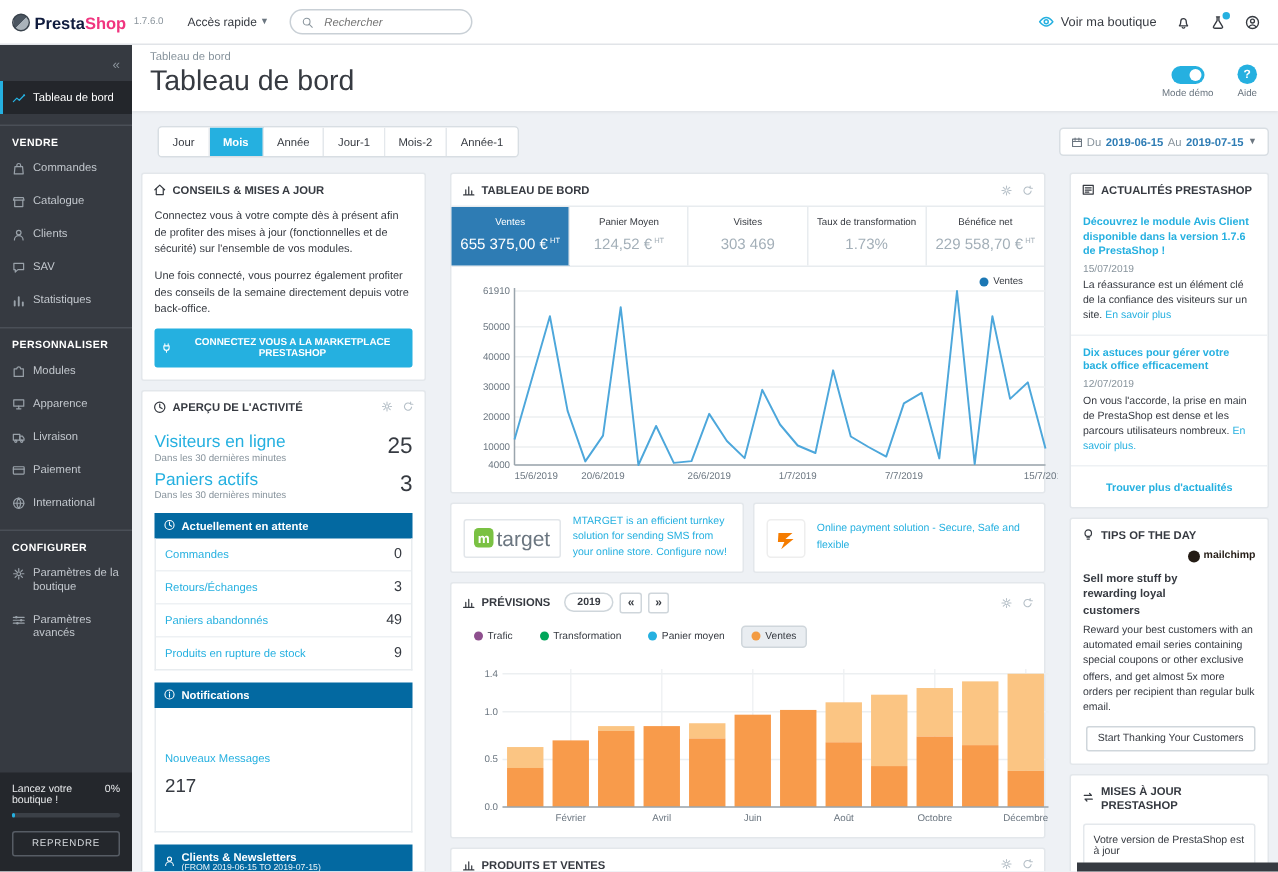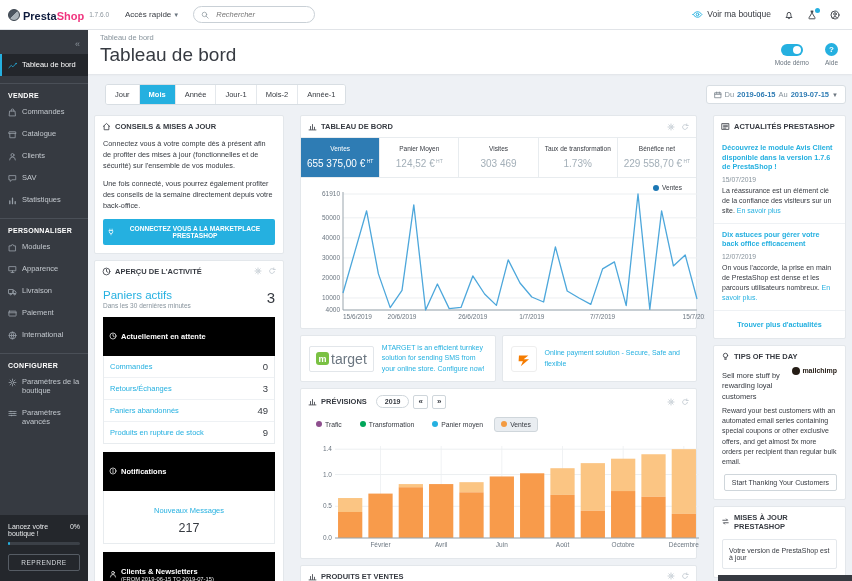--- a/index.html
+++ b/index.html
@@ -86,29 +86,29 @@
   
   .advice p{font-size:7.3px;color:#363a41;line-height:1.5;margin:0 0 7px}
   .btn-primary{background:#25b0e0;color:#fff;border:none;font-size:6.6px;font-weight:bold;padding:6px 4px;display:flex;gap:4px;align-items:center;justify-content:center;width:100%;border-radius:2px;margin-top:2px}
   .btn-primary svg{width:8px;height:8px}
 
   
   .big-stat{display:flex;justify-content:space-between;align-items:flex-start;margin:5px 0 2px}
   .big-label{font-size:11.5px;color:#25b0e0;cursor:pointer}
   .big-sub{font-size:6.5px;color:#87939c;margin-top:1px}
   .big-value{font-size:15px;color:#363a41;font-weight:300}
-  .blue-head{background:#000000;color:#fff;font-size:7.5px;font-weight:bold;padding:15px 6px;display:flex;gap:4px;align-items:center;margin-top:8px}
+  .blue-head{background:#0369a1;color:#fff;font-size:7.5px;font-weight:bold;padding:4px 6px;display:flex;gap:4px;align-items:center;margin-top:8px}
   .blue-head svg{width:8px;height:8px}
   .bh-sub{font-size:5.8px;font-weight:normal;opacity:.92}
   .rows{border:1px solid #e8ecef;border-top:none}
   .arow{display:flex;justify-content:space-between;align-items:center;padding:5px 6px;border-bottom:1px solid #eef1f4;font-size:7.5px;gap:4px}
   .arow:last-child{border-bottom:none}
   .arow .link{color:#25b0e0}
   .arow .val{font-size:9.5px;color:#363a41}
-  .notif-box{border:1px solid #e8ecef;border-top:none;padding:8px 6px;text-align:center}
+  .notif-box{border:1px solid #e8ecef;border-top:none;padding:23px 6px;}
   .notif-box .link{color:#25b0e0;font-size:7.5px}
   .notif-value{font-size:12.5px;color:#363a41;margin-top:4px}
 
   
   .kpi-row{display:flex;border-top:1px solid #e8ecef;border-bottom:1px solid #e8ecef}
   .kpi{flex:1;text-align:center;padding:7px 2px 8px;border-right:1px solid #e8ecef;cursor:pointer;overflow:hidden}
   .kpi:last-child{border-right:none}
   .kpi-label{font-size:6.5px;color:#363a41;margin-bottom:6px;white-space:nowrap}
   .kpi-value{font-size:10px;color:#a3afb8;font-weight:300;white-space:nowrap}
   .kpi-value .suffix{font-size:5px;vertical-align:super}
@@ -140,21 +140,21 @@
   
   .news-article{padding:6px 8px;border-bottom:1px solid #eef1f4}
   .news-title{font-size:7.2px;font-weight:bold;color:#25b0e0;line-height:1.35;margin-bottom:4px;cursor:pointer}
   .news-date{font-size:6.8px;color:#87939c;margin-bottom:3px}
   .news-text{font-size:7px;color:#363a41;line-height:1.45}
   .news-text .more{color:#25b0e0}
   .news-footer{text-align:center;padding:9px 6px;font-size:7.2px;color:#25b0e0;font-weight:bold;cursor:pointer}
   .tips-body{padding:2px 8px 8px;position:relative}
   .mc-logo{position:absolute;top:0;right:8px;display:flex;align-items:center;gap:2px;font-size:7px;font-weight:bold;color:#241c15}
   .mc-logo i{width:8px;height:8px;border-radius:50%;background:#241c15;display:inline-block}
-  .tips-heading{font-size:7.5px;font-weight:normal;color:#363a41;width:72%;line-height:1.4;margin:2px 0 4px}
+  .tips-heading{font-size:7.5px;font-weight:bold;color:#363a41;width:72%;line-height:1.4;margin:12px 0 4px}
   .tips-text{font-size:7px;color:#363a41;line-height:1.45;margin-bottom:7px}
   .tips-btn{border:1px solid #cfd6db;background:#fff;font-size:7px;color:#363a41;padding:4px 7px;border-radius:2px;display:block;margin-left:auto}
   .update-box{margin:2px 8px 8px;border:1px solid #e4e8ec;border-radius:2px;padding:7px 6px;font-size:7px;color:#363a41}
   .corner-bar{position:fixed;right:0;bottom:0;width:134px;height:6px;background:#363a41}
 </style>
 </head>
 <body>
 
 <div class="app">
 
@@ -444,20 +444,27 @@
                 <span>
                     <svg class="ic" viewBox="0 0 10 10">
                       <path d="M8 5.5a3 3 0 11-.9-2.6M7.2 1.2v1.9h1.9"></path>
                     </svg>
                   </span>
               </span>
             </div>
             <div class="panel-body">
               <div class="big-stat">
                 <div>
+                  <div class="big-label">Visiteurs en ligne</div>
+                  <div class="big-sub">Dans les 30 dernières minutes</div>
+                </div>
+                <div class="big-value">25</div>
+              </div>
+              <div class="big-stat">
+                <div>
                   <div class="big-label">Paniers actifs</div>
                   <div class="big-sub">Dans les 30 dernières minutes</div>
                 </div>
                 <div class="big-value">3</div>
               </div>
 
               <div class="blue-head">
                 <span>
                     <svg class="ic" viewBox="0 0 10 10">
                       <circle cx="5" cy="5" r="3.8"></circle>

